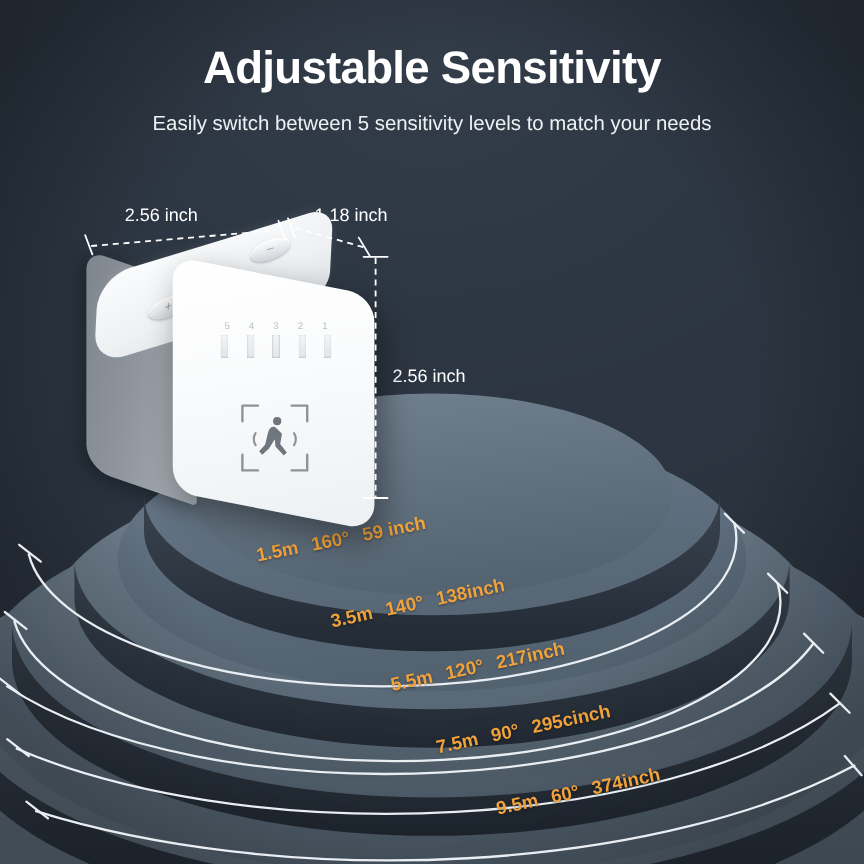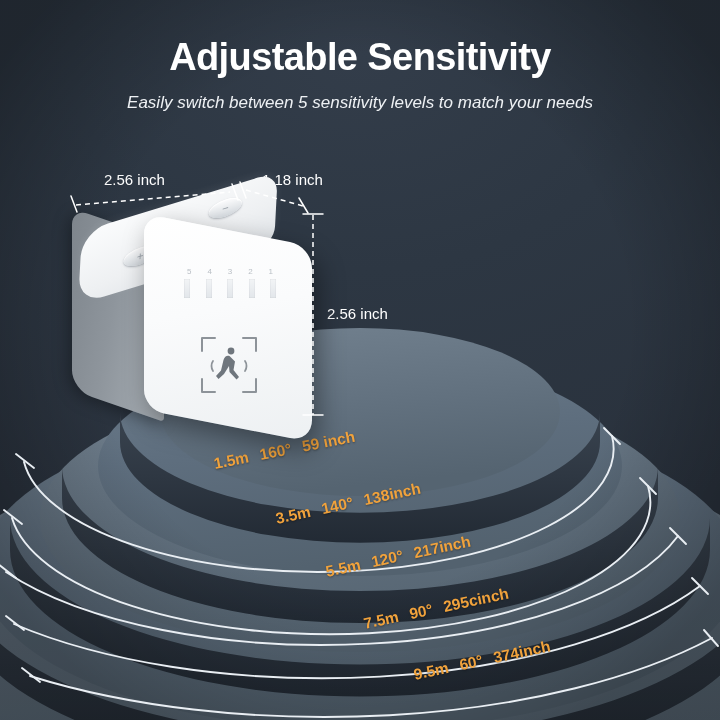--- a/index.html
+++ b/index.html
@@ -29,21 +29,20 @@
     font-size: 38px;
     font-weight: bold;
     letter-spacing: -0.6px;
     color: #ffffff;
   }
   #subtitle {
     margin: 14px 0 0 0;
     font-size: 17px;
     font-weight: normal;
     color: #eef1f4;
-    font-style: italic;
   }
 
   
   #platform {
     position: absolute;
     left: 0; top: 0;
     width: 720px; height: 720px;
     z-index: 5;
   }
 

